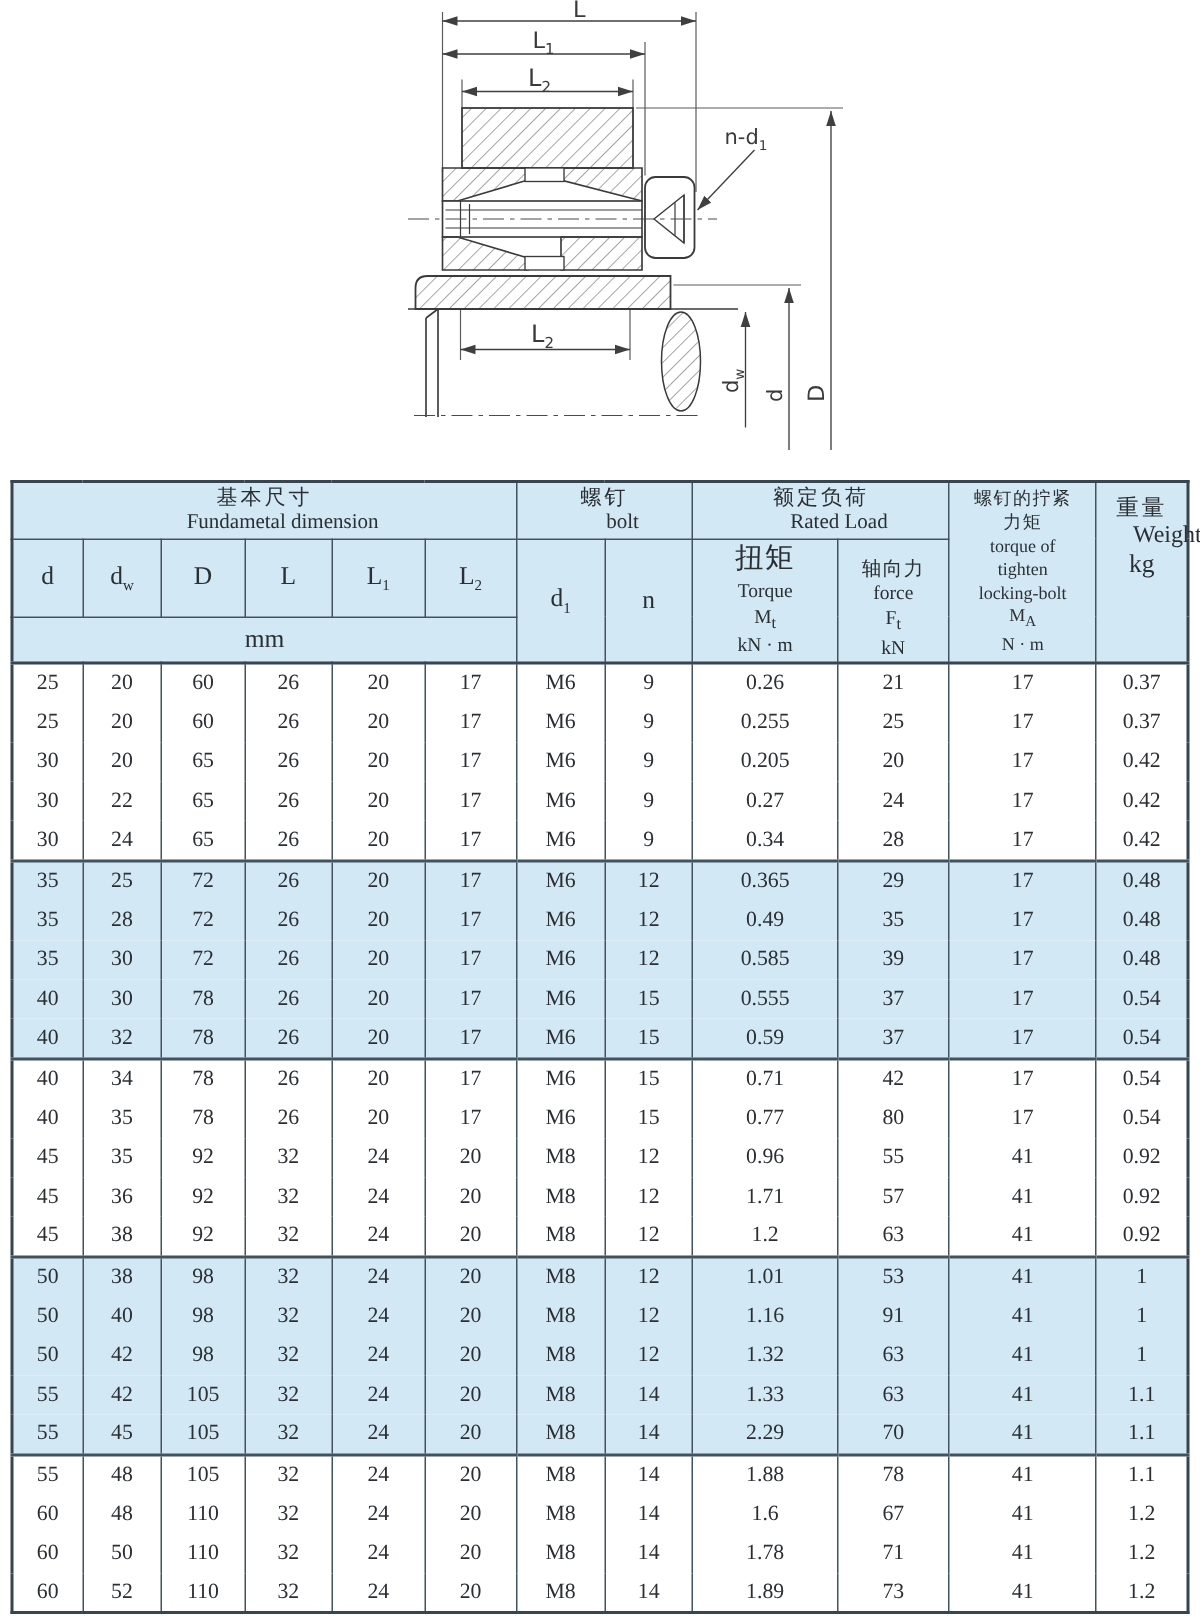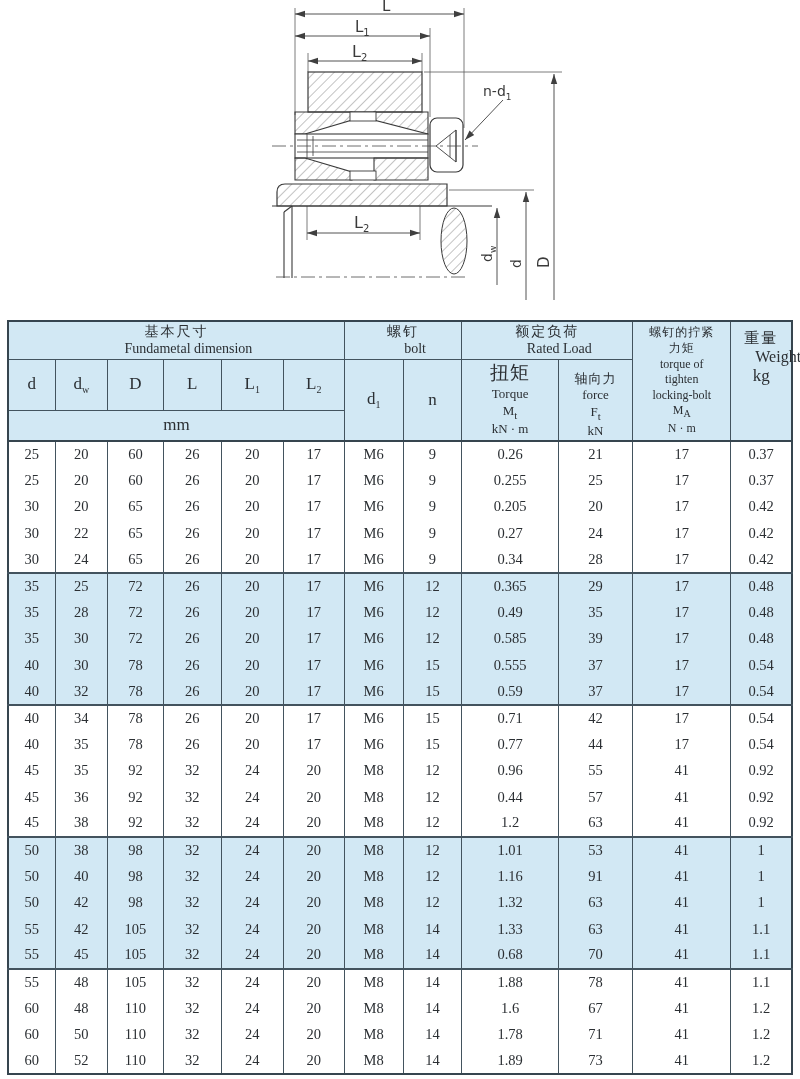--- a/index.html
+++ b/index.html
@@ -397,21 +397,21 @@
       <tr>
         <td>40</td>
         <td>35</td>
         <td>78</td>
         <td>26</td>
         <td>20</td>
         <td>17</td>
         <td>M6</td>
         <td>15</td>
         <td>0.77</td>
-        <td>44</td>
+        <td>80</td>
         <td>17</td>
         <td>0.54</td>
       </tr>
       <tr>
         <td>45</td>
         <td>35</td>
         <td>92</td>
         <td>32</td>
         <td>24</td>
         <td>20</td>
@@ -424,21 +424,21 @@
       </tr>
       <tr>
         <td>45</td>
         <td>36</td>
         <td>92</td>
         <td>32</td>
         <td>24</td>
         <td>20</td>
         <td>M8</td>
         <td>12</td>
-        <td>0.44</td>
+        <td>1.71</td>
         <td>57</td>
         <td>41</td>
         <td>0.92</td>
       </tr>
       <tr class="group-end">
         <td>45</td>
         <td>38</td>
         <td>92</td>
         <td>32</td>
         <td>24</td>
@@ -508,21 +508,21 @@
       </tr>
       <tr class="blue group-end">
         <td>55</td>
         <td>45</td>
         <td>105</td>
         <td>32</td>
         <td>24</td>
         <td>20</td>
         <td>M8</td>
         <td>14</td>
-        <td>0.68</td>
+        <td>2.29</td>
         <td>70</td>
         <td>41</td>
         <td>1.1</td>
       </tr>
       <tr>
         <td>55</td>
         <td>48</td>
         <td>105</td>
         <td>32</td>
         <td>24</td>

